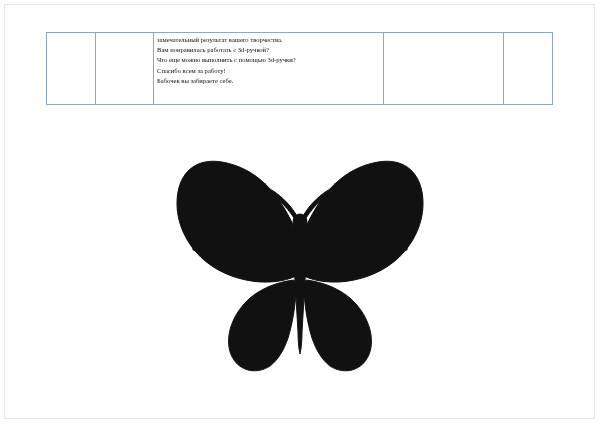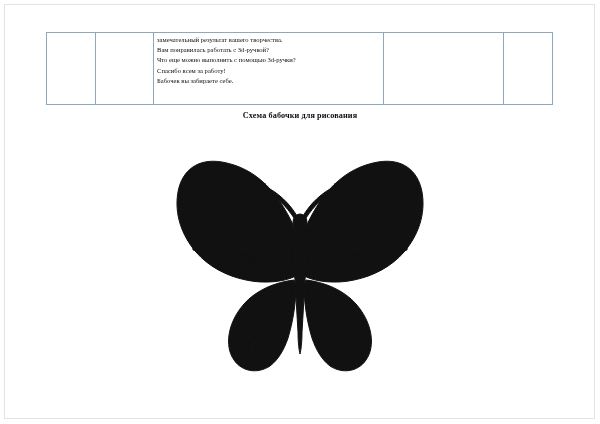--- a/index.html
+++ b/index.html
@@ -115,21 +115,20 @@
             <div>Спасибо всем за работу!</div>
             <div>Бабочек  вы забираете себе.</div>
           </div>
         </td>
         <td></td>
         <td></td>
       </tr>
     </tbody>
   </table>
 
-  <div class="caption">Схема бабочки для рисования</div>
 
   <div class="figure">
     <svg viewBox="0 0 280 240" xmlns="http://www.w3.org/2000/svg">
       <g fill="#111111" stroke="#111111" stroke-width="1">
 
         <path d="M138,96 C120,52 96,28 62,22 C38,18 22,30 18,52 C14,74 22,96 36,112
                  C48,126 66,136 86,140 C104,144 124,142 136,136 L138,96 Z
                  M132,104 C118,66 96,40 66,33 C46,29 28,38 25,56 C22,76 32,98 48,112
                  C62,124 82,132 100,134 C114,136 126,134 131,130 Z"></path>
 

